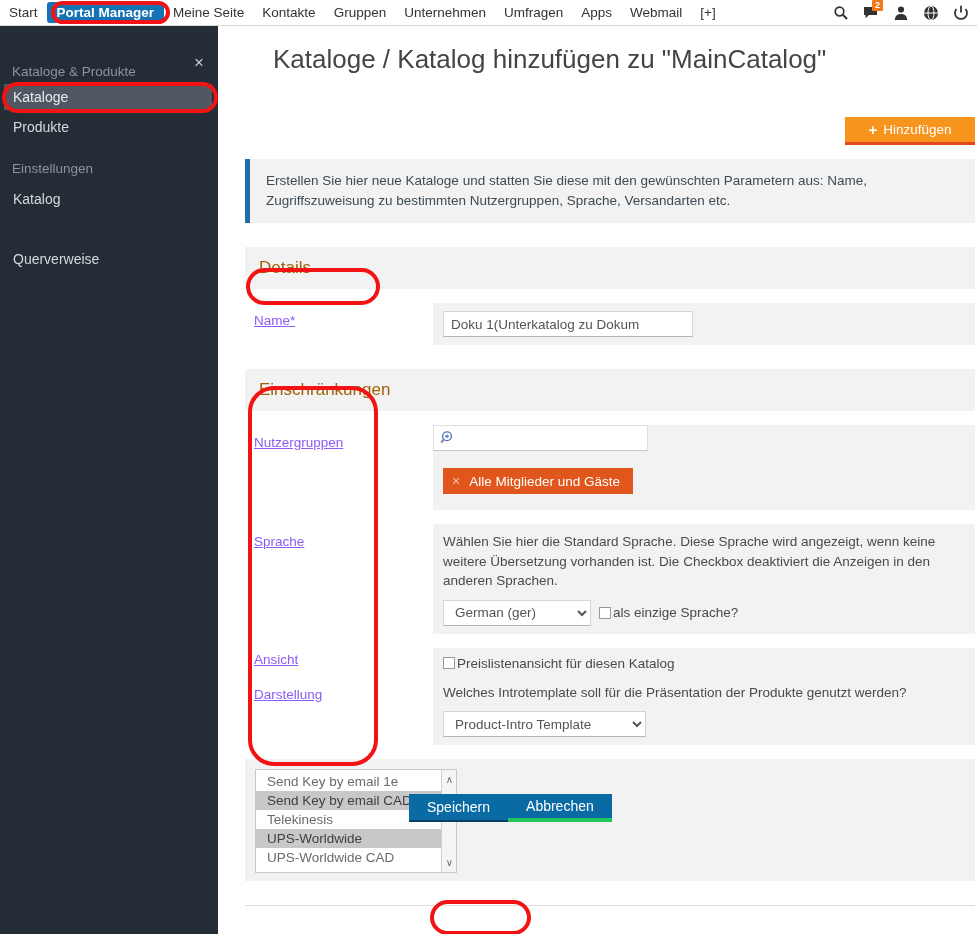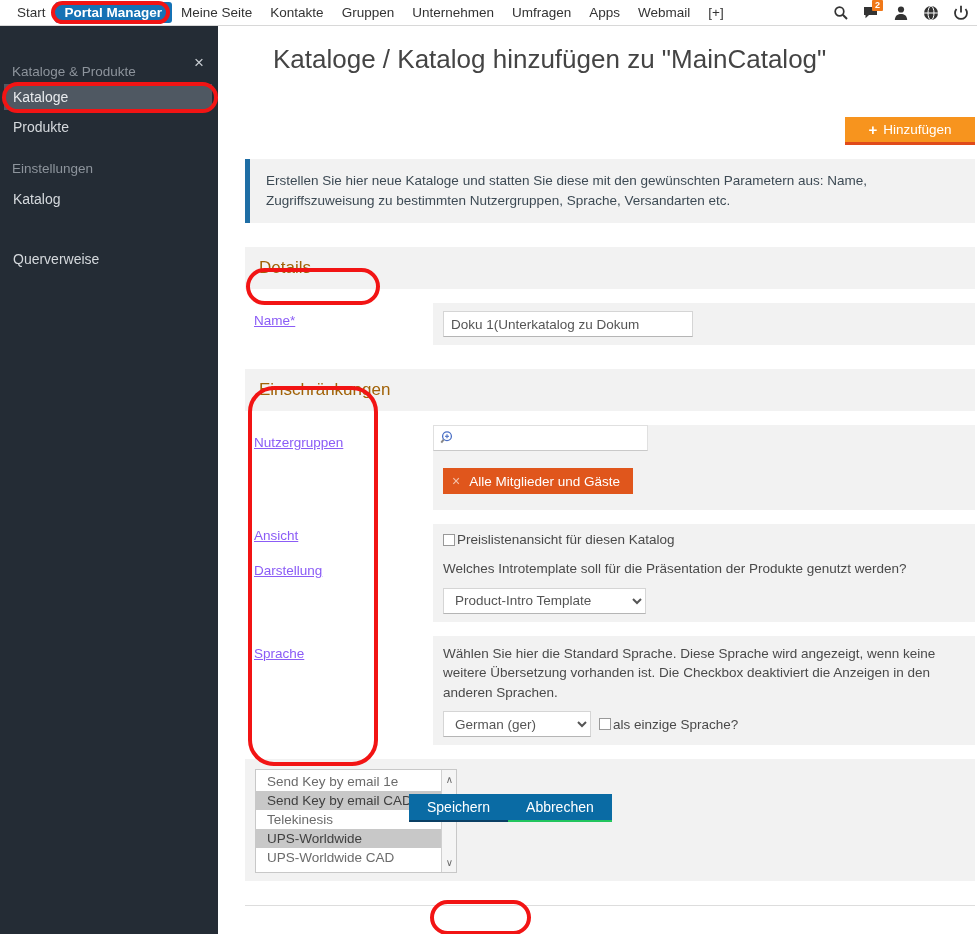--- a/index.html
+++ b/index.html
@@ -15,21 +15,21 @@
 
   
   .topnav {
     position: absolute; top: 0; left: 0;
     width: 977px; height: 26px;
     background: #ffffff;
     border-bottom: 1px solid #d8d8d8;
     display: flex; align-items: center;
     z-index: 20;
   }
-  .nav-items { display: flex; align-items: center; padding-left: 8px; }
+  .nav-items { display: flex; align-items: center; padding-left: 0; }
   .nav-item {
     font-size: 13.5px; color: #333333;
     padding: 3px 9px;
     white-space: nowrap;
     cursor: pointer;
   }
   .nav-item.active {
     background: #1572b5;
     color: #ffffff;
     border-radius: 3px;
@@ -220,21 +220,21 @@
     display: flex; background: #0a6ba4;
   }
   .btn {
     height: 28px; padding: 0 18px;
     background: #0a6ba4; color: #ffffff;
     border: none; font-size: 14px;
     font-family: "Liberation Sans", sans-serif;
     cursor: pointer;
   }
   .btn.save { border-bottom: 2px solid #0a3f64; }
-  .btn.cancel { border-bottom: 2px solid #22c55e; }
+  .btn.cancel { border-bottom: 4px solid #22c55e; }
 
   
   .anno {
     position: absolute;
     border: 4px solid #f21414;
     border-radius: 22px;
     pointer-events: none;
     z-index: 60;
   }
 </style>
@@ -349,49 +349,49 @@
           <div style="padding:0 10px 16px 10px;">
             <span class="tag">
               <span class="x">×</span>
               <span>Alle Mitglieder und Gäste</span>
             </span>
           </div>
         </div>
       </div>
 
       <div class="frow" style="margin-top:14px;">
-        <div class="flabel" style="padding-top:4px;">
-          <div>Ansicht</div>
-          <div style="margin-top:20px;">Darstellung</div>
-        </div>
-        <div class="fbody">
-          <label class="cbline">
-            <span class="cb"></span>
-            <span>Preislistenansicht für diesen Katalog</span>
-          </label>
-          <div class="helptext" style="margin-top:12px;">Welches Introtemplate soll für die Präsentation der Produkte genutzt werden?</div>
-          <select class="sel tpl">
-            <option>Product-Intro Template</option>
-          </select>
-        </div>
-      </div>
-
-      <div class="frow" style="margin-top:14px;">
         <div class="flabel">Sprache</div>
         <div class="fbody">
           <div class="helptext">Wählen Sie hier die Standard Sprache. Diese Sprache wird angezeigt, wenn keine weitere Übersetzung vorhanden ist. Die Checkbox deaktiviert die Anzeigen in den anderen Sprachen.</div>
           <div class="inline-row">
             <select class="sel lang">
               <option>German (ger)</option>
             </select>
             <label class="cbline" style="margin-top:9px;">
               <span class="cb"></span>
               <span>als einzige Sprache?</span>
             </label>
           </div>
+        </div>
+      </div>
+
+      <div class="frow" style="margin-top:14px;">
+        <div class="flabel" style="padding-top:4px;">
+          <div>Ansicht</div>
+          <div style="margin-top:20px;">Darstellung</div>
+        </div>
+        <div class="fbody">
+          <label class="cbline">
+            <span class="cb"></span>
+            <span>Preislistenansicht für diesen Katalog</span>
+          </label>
+          <div class="helptext" style="margin-top:12px;">Welches Introtemplate soll für die Präsentation der Produkte genutzt werden?</div>
+          <select class="sel tpl">
+            <option>Product-Intro Template</option>
+          </select>
         </div>
       </div>
 
       <div class="frow" style="margin-top:14px;">
         <div class="fbody">
           <div class="listbox">
             <ul>
               <li>Send Key by email 1e</li>
               <li class="sel-opt">Send Key by email CAD 1</li>
               <li>Telekinesis</li>

